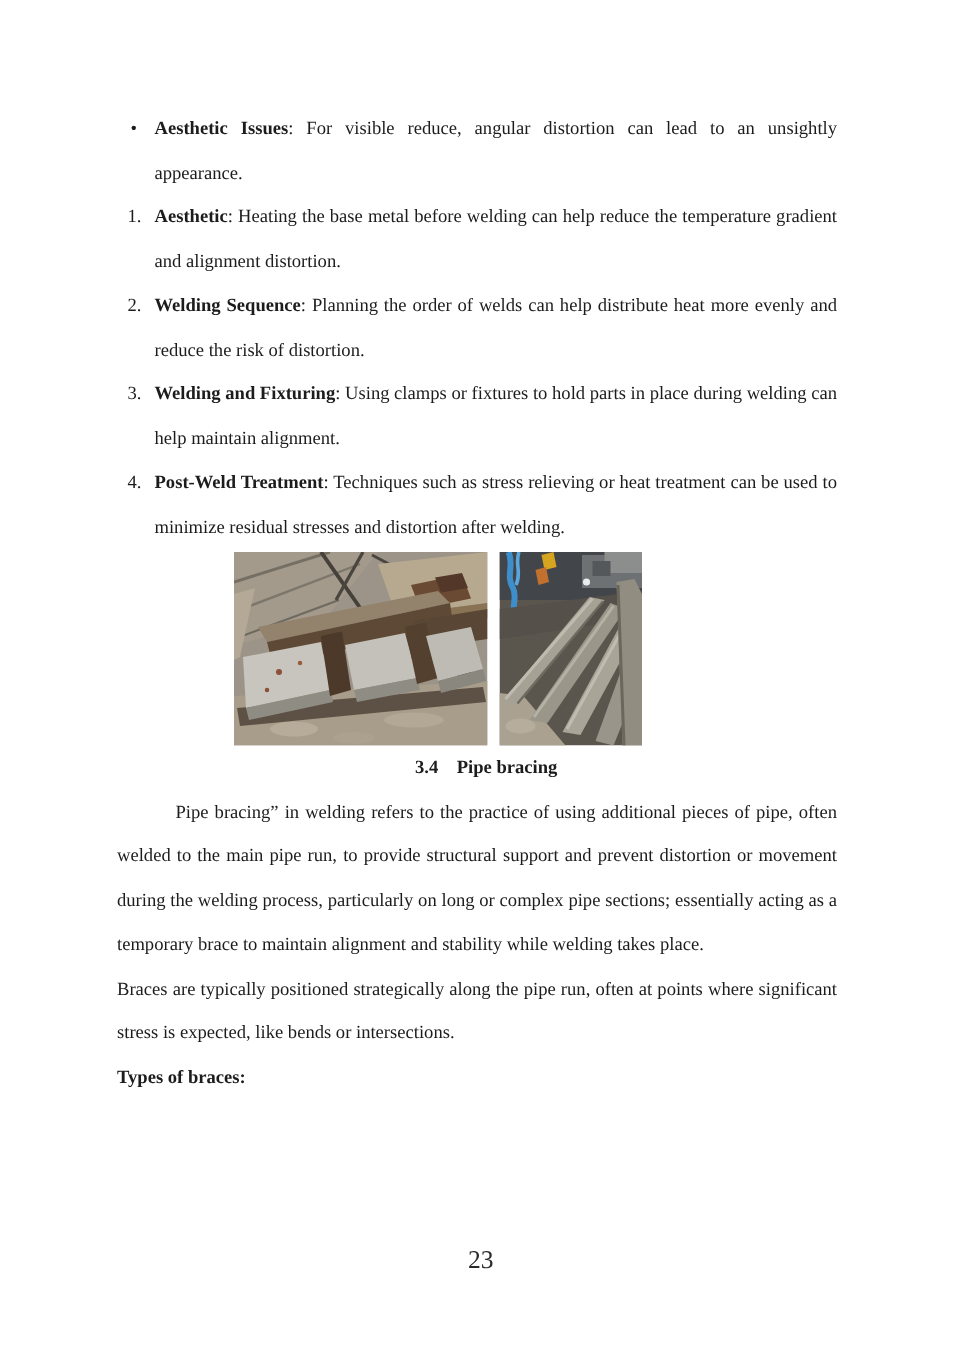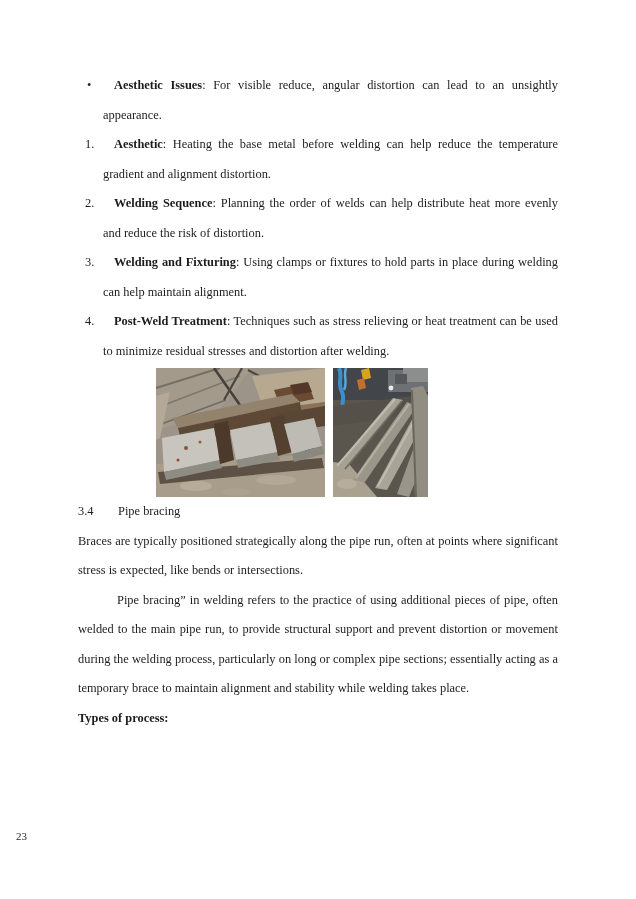--- a/index.html
+++ b/index.html
@@ -17,31 +17,31 @@
     position:absolute;
     left:78px;top:71px;
     width:480px;
     line-height:29.5px;
   }
   .content p{margin:0;}
   .justify{text-align:justify;}
   .li{position:relative;padding-left:25px;}
   .li .marker{position:absolute;left:7px;top:0;}
   .bullet-item .marker{left:9px;}
-  .bold{font-weight:bold;margin-left:11px;}
+  .bold{font-weight:bold;}
   .figures-row{display:flex;gap:8px;margin-left:78px;margin-top:2px;line-height:0;}
   figure{margin:0;padding:0;}
   figure svg{display:block;}
-  .section-heading{font-weight:normal;}
+  .section-heading{font-weight:bold;text-align:center;}
   .sec-num{display:inline-block;width:40px;}
   .para2{margin-top:13.5px;}
   .indent{text-indent:39px;}
   .footer{
-    position:absolute;left:16px;right:0;top:830px;
-    font-size:11px;color:#2a2a2a;
+    position:absolute;left:5px;right:0;top:830px;
+    text-align:center;font-size:17px;color:#2a2a2a;
   }
 </style>
 </head>
 <body>
 
 <div class="page">
   <div class="content">
 
     <div class="li bullet-item">
       <span class="marker">•</span>
@@ -159,22 +159,22 @@
           <line x1="79" y1="22" x2="83" y2="129" stroke="#6b675c" stroke-width="2"></line>
         </svg>
       </figure>
 
     </div>
 
     <div class="section-heading">
       <span class="sec-num">3.4</span><span>Pipe bracing</span>
     </div>
 
+    <p class="justify indent">Pipe bracing” in welding refers to the practice of using additional pieces of pipe, often welded to the main pipe run, to provide structural support and prevent distortion or movement during the welding process, particularly on long or complex pipe sections; essentially acting as a temporary brace to maintain alignment and stability while welding takes place.</p>
+
     <p class="justify para2">Braces are typically positioned strategically along the pipe run, often at points where significant stress is expected, like bends or intersections.</p>
 
-    <p class="justify indent">Pipe bracing” in welding refers to the practice of using additional pieces of pipe, often welded to the main pipe run, to provide structural support and prevent distortion or movement during the welding process, particularly on long or complex pipe sections; essentially acting as a temporary brace to maintain alignment and stability while welding takes place.</p>
-
-    <p class="bold">Types of process:</p>
+    <p class="bold">Types of braces:</p>
 
   </div>
 
   <div class="footer">23</div>
 </div>
 
 </body></html>

